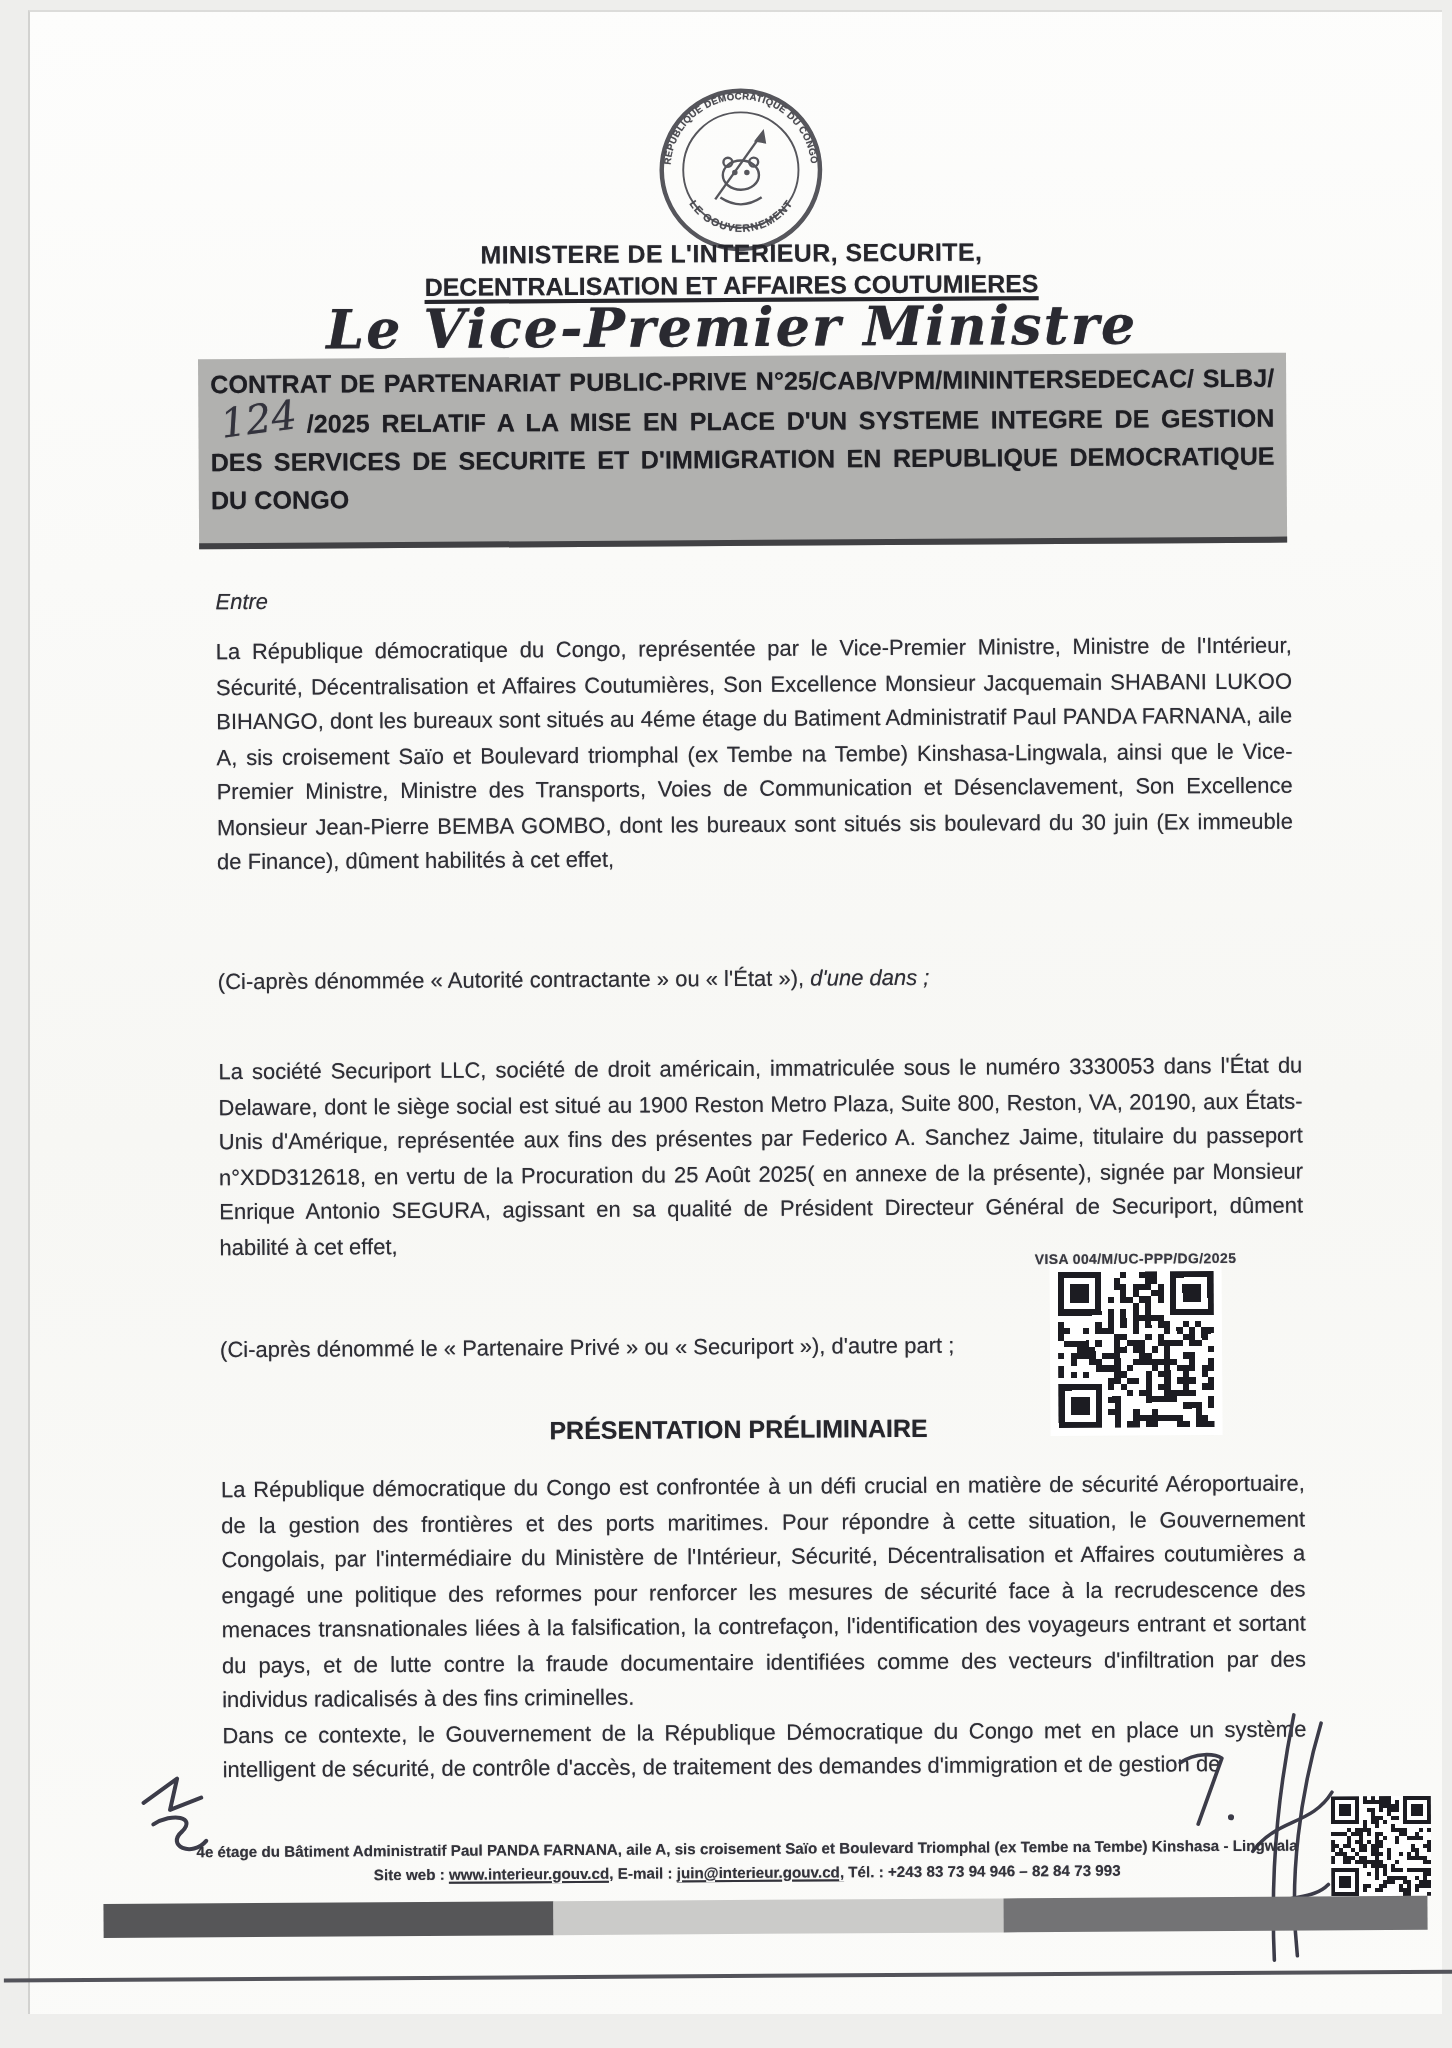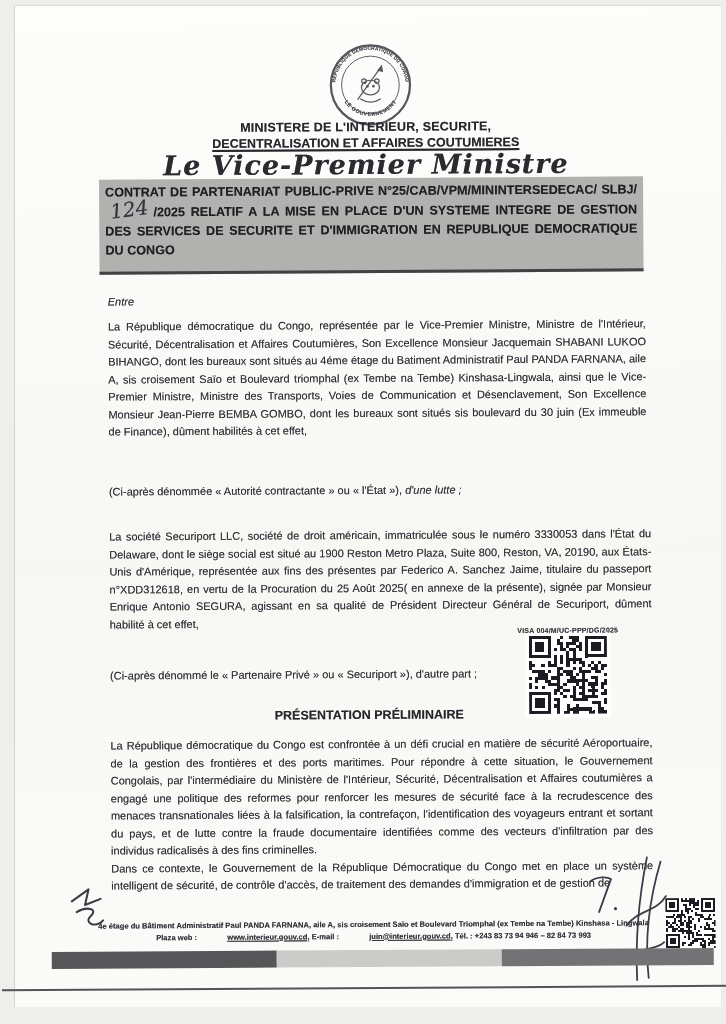--- a/index.html
+++ b/index.html
@@ -49,21 +49,21 @@
   svg.qr{width:100%;height:100%;fill:#1c1c22;shape-rendering:crispEdges;background:#fff;}
   .qr-bottom{position:absolute;left:648px;top:894px;width:50px;height:50px;}
 
   .ink{stroke:#3c3c49;stroke-width:1.7;fill:none;stroke-linecap:round;stroke-linejoin:round;}
   .paraph{position:absolute;left:46px;top:878px;width:48px;height:48px;}
   .mark7{position:absolute;left:566px;top:868px;width:40px;height:46px;}
   .signature{position:absolute;left:602px;top:850px;width:66px;height:132px;}
 
   .footer{position:absolute;left:26px;top:913px;width:660px;text-align:center;
           font-size:7.6px;font-weight:700;color:#33333b;line-height:11.5px;}
-  .footer .lnk{text-decoration:underline;margin-left:28px;}
+  .footer .lnk{text-decoration:underline;}
   .tri-bar{position:absolute;left:34px;top:944px;width:662px;height:17px;display:flex;}
   .tri-bar .seg1{flex:0 0 34%;background:#565658;}
   .tri-bar .seg2{flex:0 0 34%;background:#cbcbc9;}
   .tri-bar .seg3{flex:1;background:#737375;}
   .edge-line{position:absolute;left:-16px;top:981px;width:742px;height:2px;background:#53535a;}
 
   .seal text{fill:#4c4c52;font-family:"Liberation Sans",sans-serif;font-weight:700;}
   .seal .ring{fill:none;stroke:#56565c;}
 </style>
 </head>
@@ -98,21 +98,21 @@
       <div class="hdr-min2"><span>DECENTRALISATION ET AFFAIRES COUTUMIERES</span></div>
       <div class="office">Le Vice-Premier Ministre</div>
 
       <div class="title-block">
         <span>CONTRAT DE PARTENARIAT PUBLIC-PRIVE N°25/CAB/VPM/MININTERSEDECAC/ SLBJ/</span><span class="hw-number">124</span><span>/2025 RELATIF A LA MISE EN PLACE D'UN SYSTEME INTEGRE DE GESTION DES SERVICES DE SECURITE ET D'IMMIGRATION EN REPUBLIQUE DEMOCRATIQUE DU CONGO</span>
       </div>
 
       <div class="entre body-txt">Entre</div>
       <div class="para1 body-txt just">La République démocratique du Congo, représentée par le Vice-Premier Ministre, Ministre de l'Intérieur, Sécurité, Décentralisation et Affaires Coutumières, Son Excellence Monsieur Jacquemain SHABANI LUKOO BIHANGO, dont les bureaux sont situés au 4éme étage du Batiment Administratif Paul PANDA FARNANA, aile A, sis croisement Saïo et Boulevard triomphal (ex Tembe na Tembe) Kinshasa-Lingwala, ainsi que le Vice-Premier Ministre, Ministre des Transports, Voies de Communication et Désenclavement, Son Excellence Monsieur Jean-Pierre BEMBA GOMBO, dont les bureaux sont situés sis boulevard du 30 juin (Ex immeuble de Finance), dûment habilités à cet effet,</div>
       <div class="denom1 body-txt">
-        <span>(Ci-après dénommée « Autorité contractante » ou « l'État »), </span><span class="italic">d'une lutte ;</span>
+        <span>(Ci-après dénommée « Autorité contractante » ou « l'État »), </span><span class="italic">d'une dans ;</span>
       </div>
       <div class="para2 body-txt just">La société Securiport LLC, société de droit américain, immatriculée sous le numéro 3330053 dans l'État du Delaware, dont le siège social est situé au 1900 Reston Metro Plaza, Suite 800, Reston, VA, 20190, aux États-Unis d'Amérique, représentée aux fins des présentes par Federico A. Sanchez Jaime, titulaire du passeport n°XDD312618, en vertu de la Procuration du 25 Août 2025( en annexe de la présente), signée par Monsieur Enrique Antonio SEGURA, agissant en sa qualité de Président Directeur Général de Securiport, dûment habilité à cet effet,</div>
 
       <div class="stamp">
         <div class="visa">VISA 004/M/UC-PPP/DG/2025</div>
         <div class="qr-box">
           <svg class="qr" viewBox="0 0 25 25">
               <rect x="10" y="0" width="1" height="1"></rect>
               <rect x="13" y="0" width="1" height="1"></rect>
               <rect x="14" y="0" width="1" height="1"></rect>
@@ -562,21 +562,21 @@
             <rect x="20" y="2" width="3" height="3"></rect>
             <rect x="0" y="18" width="7" height="7"></rect>
             <rect x="1" y="19" width="5" height="5" fill="#fff"></rect>
             <rect x="2" y="20" width="3" height="3"></rect>
           </svg>
       </div>
 
       <div class="footer">
         <div>4e étage du Bâtiment Administratif Paul PANDA FARNANA, aile A, sis croisement Saïo et Boulevard Triomphal (ex Tembe na Tembe) Kinshasa - Lingwala</div>
         <div>
-          <span>Plaza web : </span><span class="lnk">www.interieur.gouv.cd,</span><span> E-mail : </span><span class="lnk">juin@interieur.gouv.cd,</span><span> Tél. : +243 83 73 94 946 – 82 84 73 993</span>
+          <span>Site web : </span><span class="lnk">www.interieur.gouv.cd,</span><span> E-mail : </span><span class="lnk">juin@interieur.gouv.cd,</span><span> Tél. : +243 83 73 94 946 – 82 84 73 993</span>
         </div>
       </div>
 
       <div class="tri-bar">
         <div class="seg1"></div>
         <div class="seg2"></div>
         <div class="seg3"></div>
       </div>
 
       <div class="edge-line"></div>

